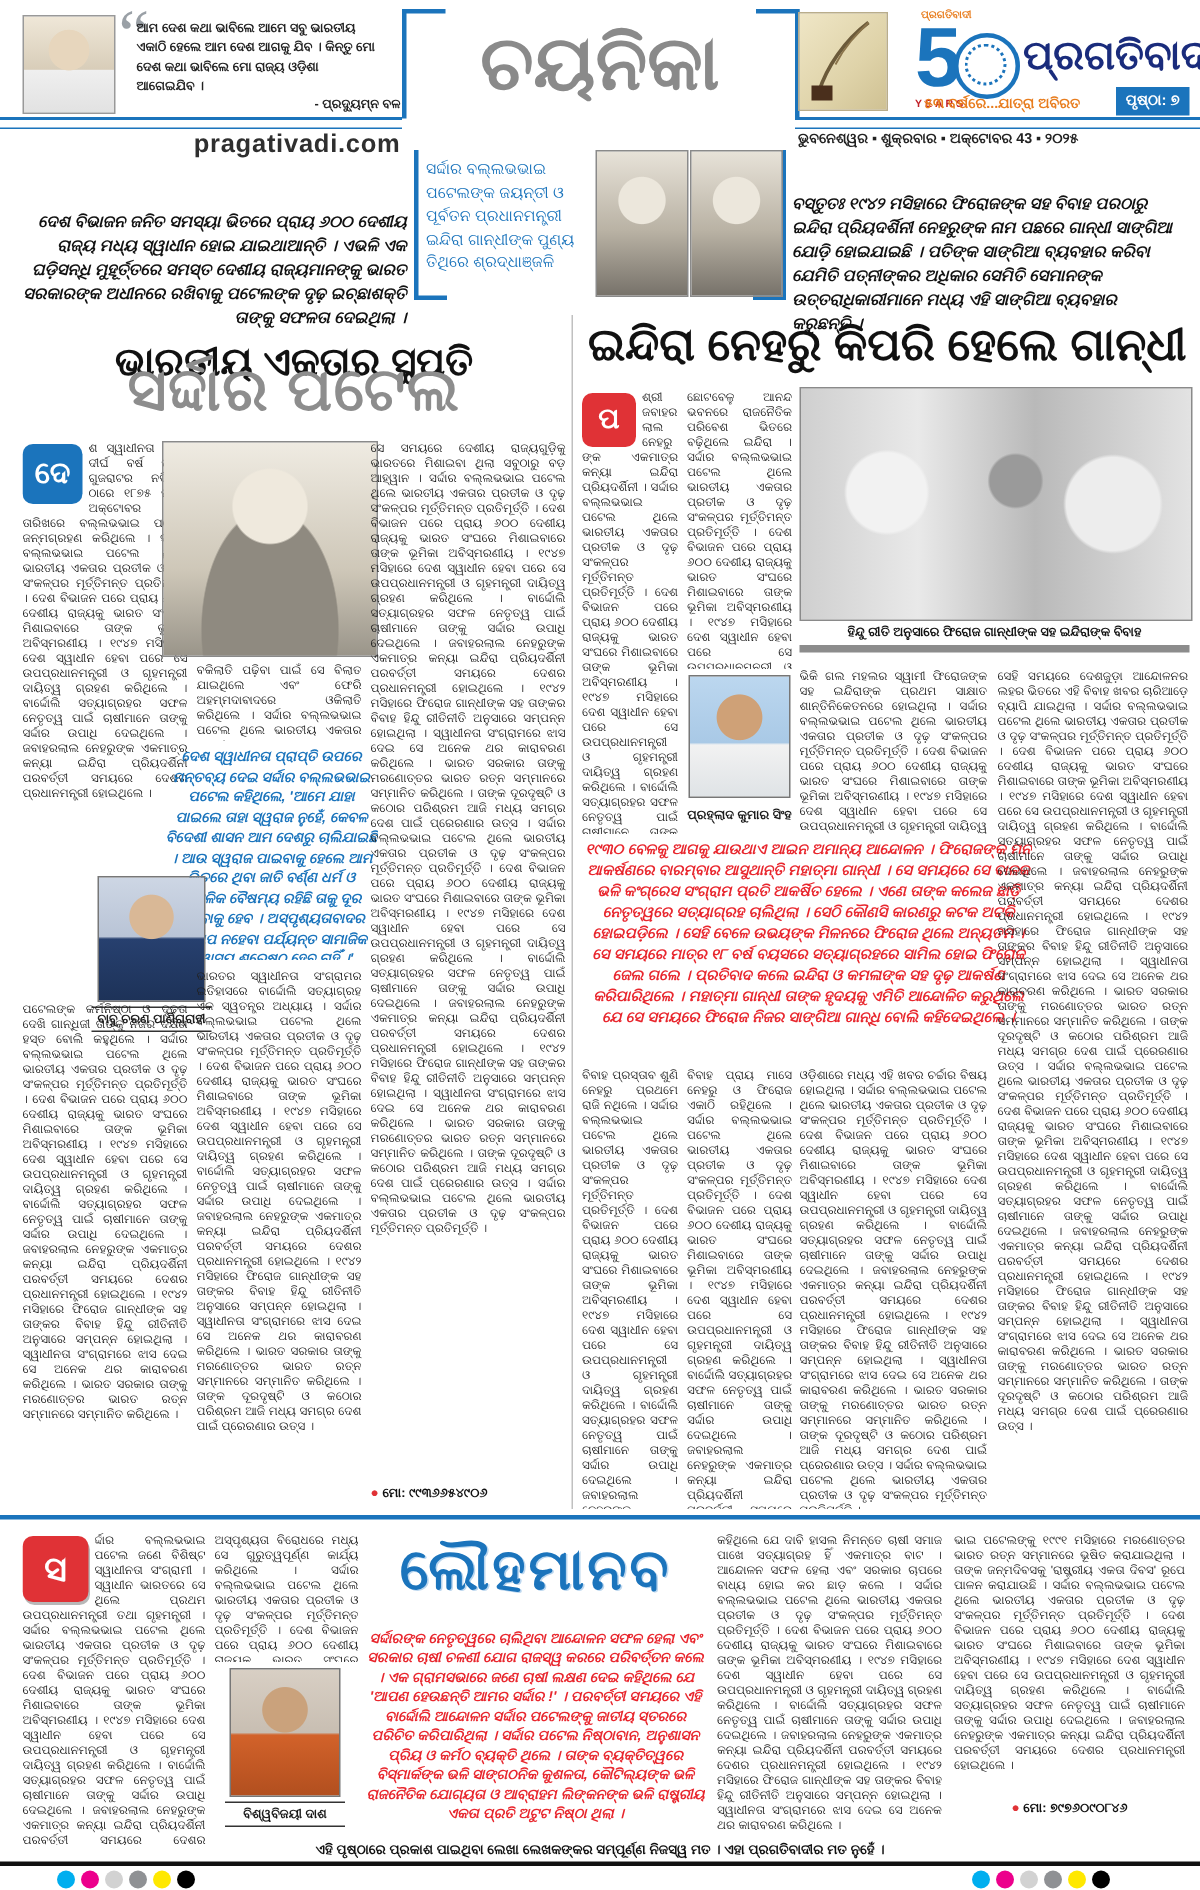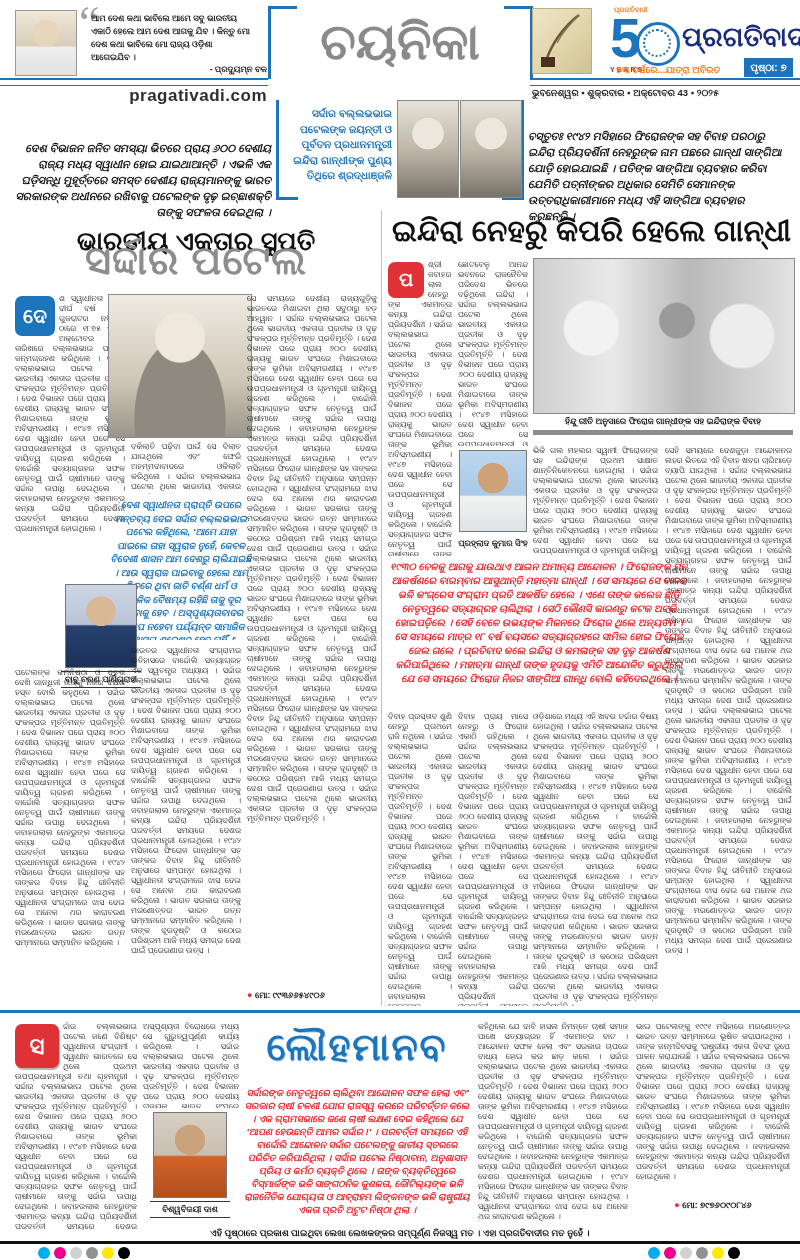--- a/index.html
+++ b/index.html
@@ -20,21 +20,21 @@
   .masthead{font-size:50px;font-weight:bold;color:#8a8a8a;text-align:center;line-height:68px;}
   .parchment{width:58px;height:64px;border:1px solid #b9ad8b;background:linear-gradient(135deg,#efe6c6,#dfd3a9 60%,#cfc193);}
   .fifty-5{font-size:56px;font-weight:800;color:#1b74bc;line-height:56px;}
   .emblem{width:38px;height:38px;border:3px solid #1b74bc;border-radius:50%;background:#fff;}
   .emblem-inner{width:24px;height:24px;border:2px dotted #1b74bc;border-radius:50%;margin:4px;}
   .brand{font-size:27px;font-weight:800;color:#1a2c7c;}
   .tagline{font-size:9.5px;font-weight:bold;color:#e87d1e;}
   .pagebox{background:#1b74bc;color:#fff;font-size:10px;font-weight:bold;text-align:center;line-height:19px;}
   .dateline{font-size:9.5px;font-weight:bold;color:#222;}
   .intro{font-size:11px;line-height:16px;font-weight:bold;font-style:italic;color:#111;}
-  .tribute{font-size:10.5px;line-height:15.5px;font-weight:bold;color:#1b74bc;text-align:right;}
+  .tribute{font-size:10.5px;line-height:15.5px;font-weight:normal;color:#1b74bc;text-align:left;}
   .bwphoto{border:1px solid #8a8a8a;background:
      radial-gradient(circle at 50% 34%,#ece7dc 0 22%,rgba(0,0,0,0) 23%),
      linear-gradient(180deg,#e7e2d8 0%,#b9b2a4 55%,#77726a 100%);}
   .kicker{font-size:26px;font-weight:800;color:#111;text-align:center;}
   .headline-gray{font-size:40px;font-weight:800;color:#8d8d8d;text-align:center;letter-spacing:1px;}
   .headline-black{font-size:30px;font-weight:800;color:#111;text-align:center;}
   .dropcap{float:left;color:#fff;font-weight:800;text-align:center;border-radius:7px;margin:2px 4px 2px 0;}
   .dc-blue{background:#1b74bc;width:40px;height:40px;font-size:20px;line-height:40px;}
   .dc-red{background:#e03236;width:36px;height:36px;font-size:19px;line-height:36px;}
   .dc-red-big{background:#e03236;width:44px;height:44px;font-size:23px;line-height:44px;box-shadow:1px 2px 0 #b8b8b8;}

